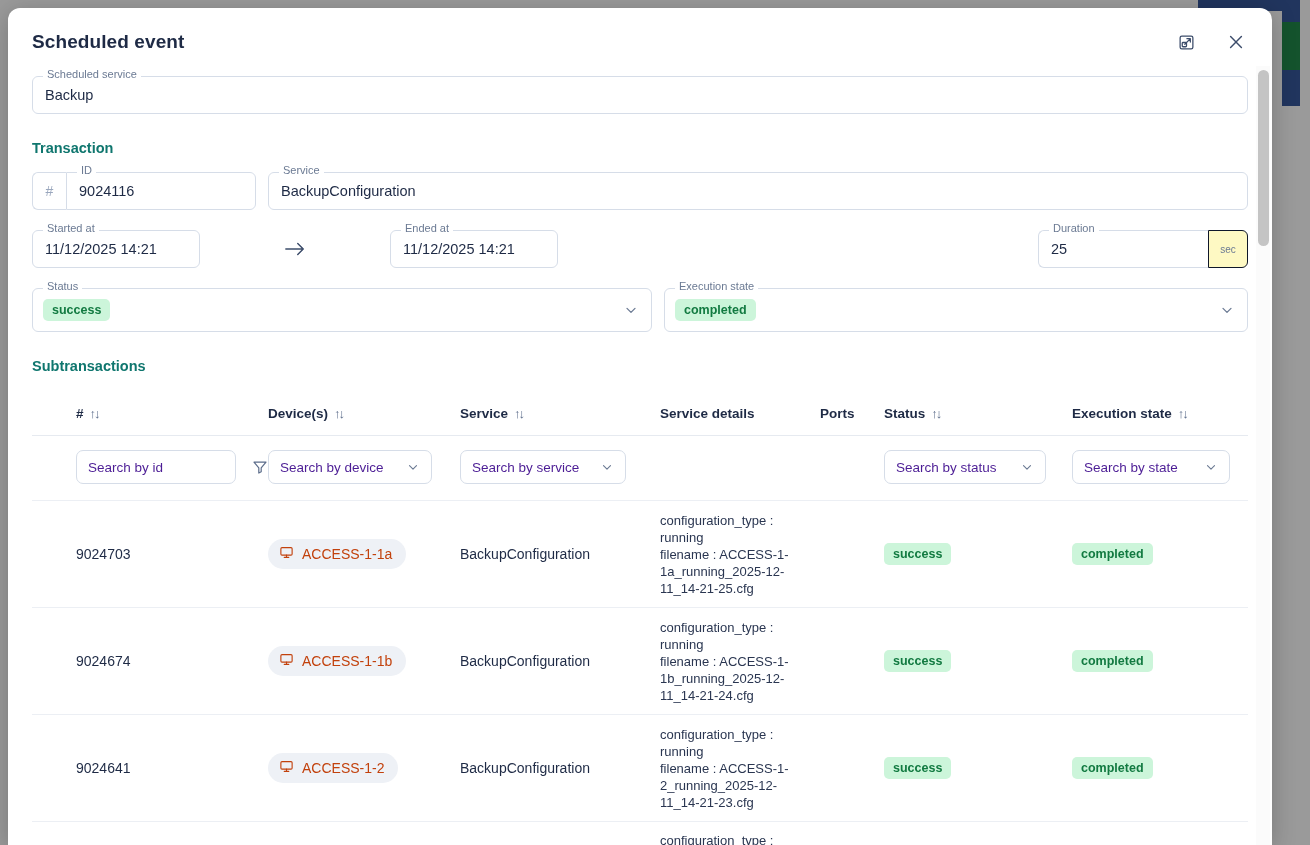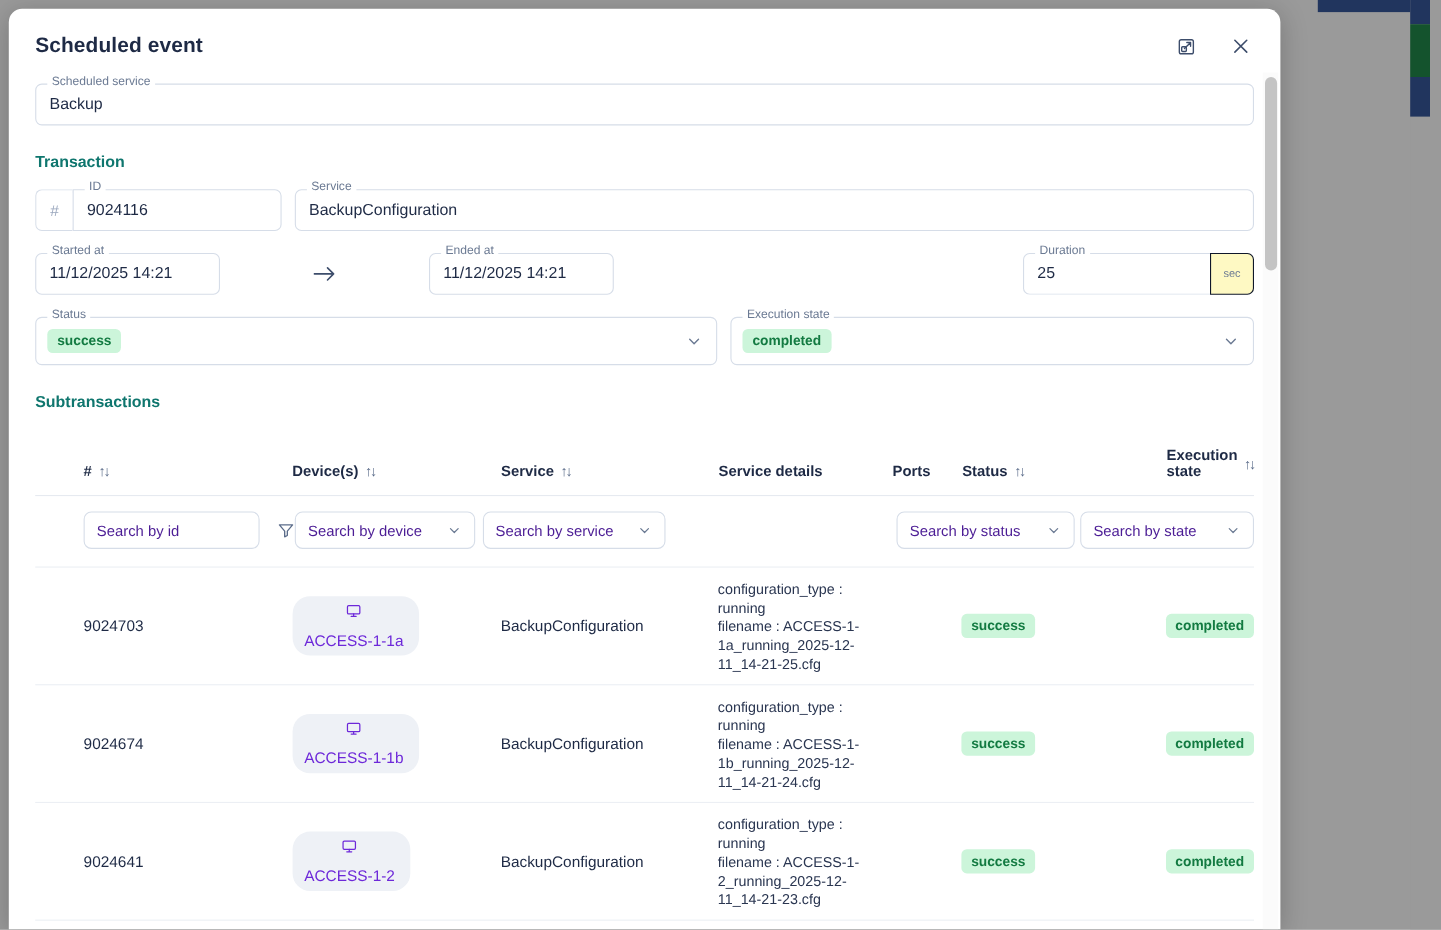--- a/index.html
+++ b/index.html
@@ -30,21 +30,21 @@
     background: #14532d;
   }
   .bg-rail-navy-mid {
     position: absolute; top: 70px; right: 10px; width: 18px; height: 36px;
     background: #21355e;
   }
 
   
   .modal {
     position: absolute; top: 8px; left: 8px;
-    width: 1156px; height: 837px;
+    width: 1264px; height: 837px;
     background: #ffffff;
     border-radius: 12px 12px 0 0;
     overflow: hidden;
     box-shadow: 0 4px 24px rgba(0,0,0,.22);
   }
   .modal-scroll {
     position: absolute; inset: 0;
     overflow: hidden;
   }
   .modal-inner { padding: 0 24px 0 24px; }
@@ -199,21 +199,21 @@
   }
   .td { font-size: 14px; color: #1e2a45; }
   .td-details {
     font-size: 13px; color: #2a3651; line-height: 17px;
     word-break: break-word; padding-right: 12px;
   }
   .dev-chip {
     display: inline-flex; align-items: center; gap: 8px;
     background: #eef1f6; border-radius: 16px;
     padding: 6px 14px 6px 11px;
-    font-size: 14px; color: #6d28d9; flex-direction: column;
+    font-size: 14px; color: #c2410c;
   }
   .pill-cell {
     display: inline-block;
     background: #ccf5da; color: #127a41;
     font-size: 12.5px; font-weight: bold;
     border-radius: 5px; padding: 4px 9px;
   }
   .tbl-row.partial { min-height: 40px; align-items: flex-start; padding-top: 10px; }
 </style>
 </head>

